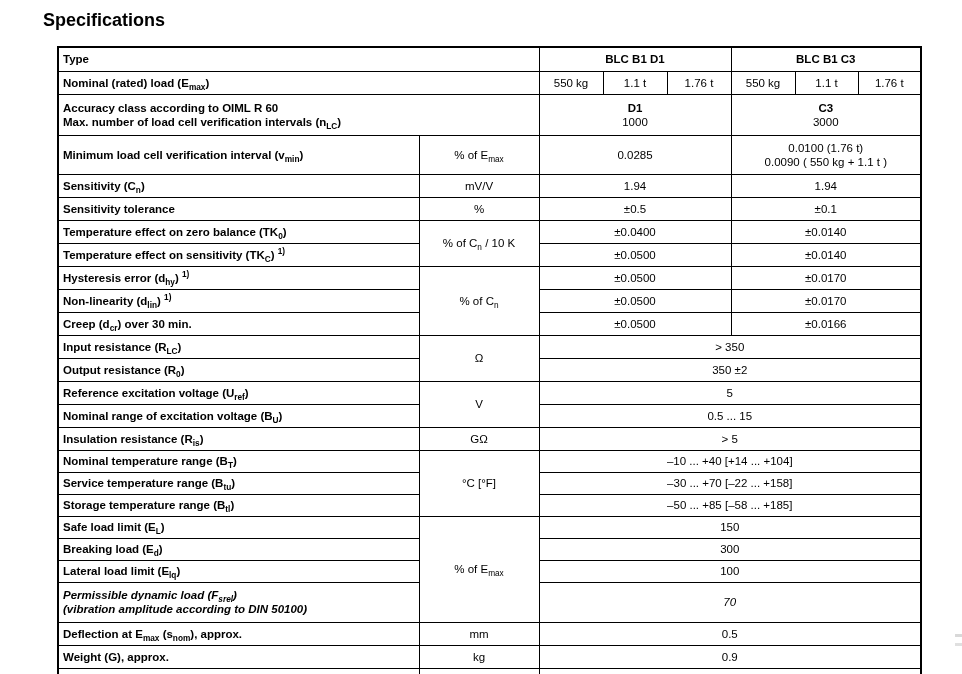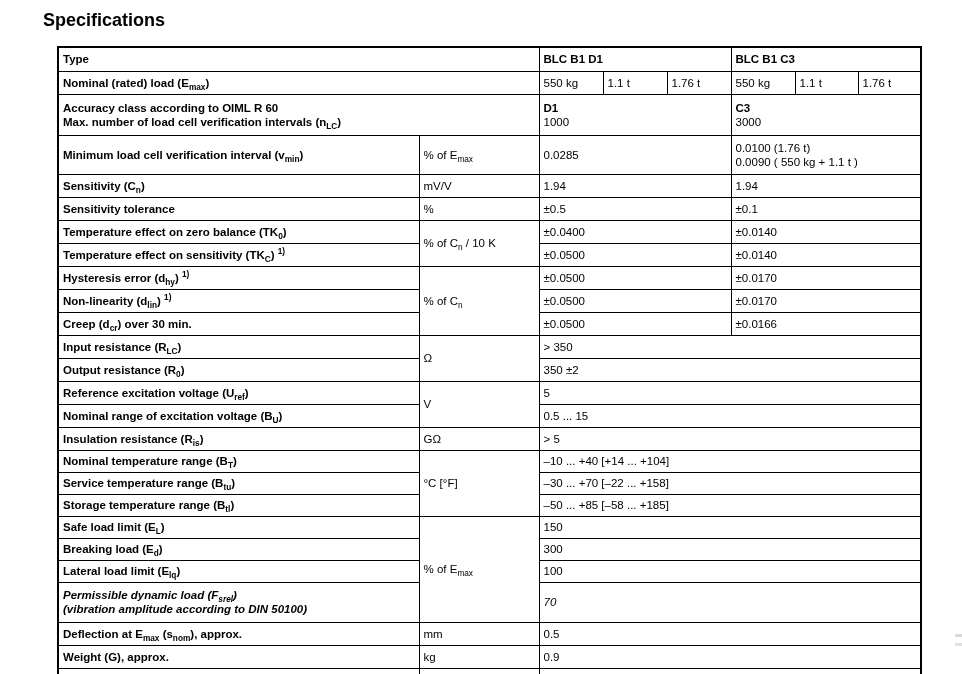--- a/index.html
+++ b/index.html
@@ -17,23 +17,23 @@
     border:2px solid #000;
   }
   table.spec td {
     border:1px solid #000;
     font-size:11.5px; line-height:14px;
     vertical-align:middle;
     padding:2px 4px;
     overflow:hidden;
   }
   td.lbl { font-weight:bold; text-align:left; padding-left:9px; }
-  td.ctr, .ctr { }
+  td.ctr, .ctr { text-align:center; }
   .b { font-weight:bold; }
-  td.hdr { font-weight:bold; text-align:left; font-size:12px; }
+  td.hdr { font-weight:bold; text-align:center; font-size:12px; }
   sub { font-size:0.72em; line-height:0; }
   sup { font-size:0.72em; line-height:0; }
   tr.rh24 { height:24px; }
   tr.rh23 { height:23px; }
   tr.rh22 { height:22px;margin-left:18px; }
   tr.rh39 { height:39px; }
   tr.rh40 { height:40px;font-style:italic; }
   tr.rh41 { height:41px; }
   .two-line div { line-height:14px; }
   .edge-artifact {

